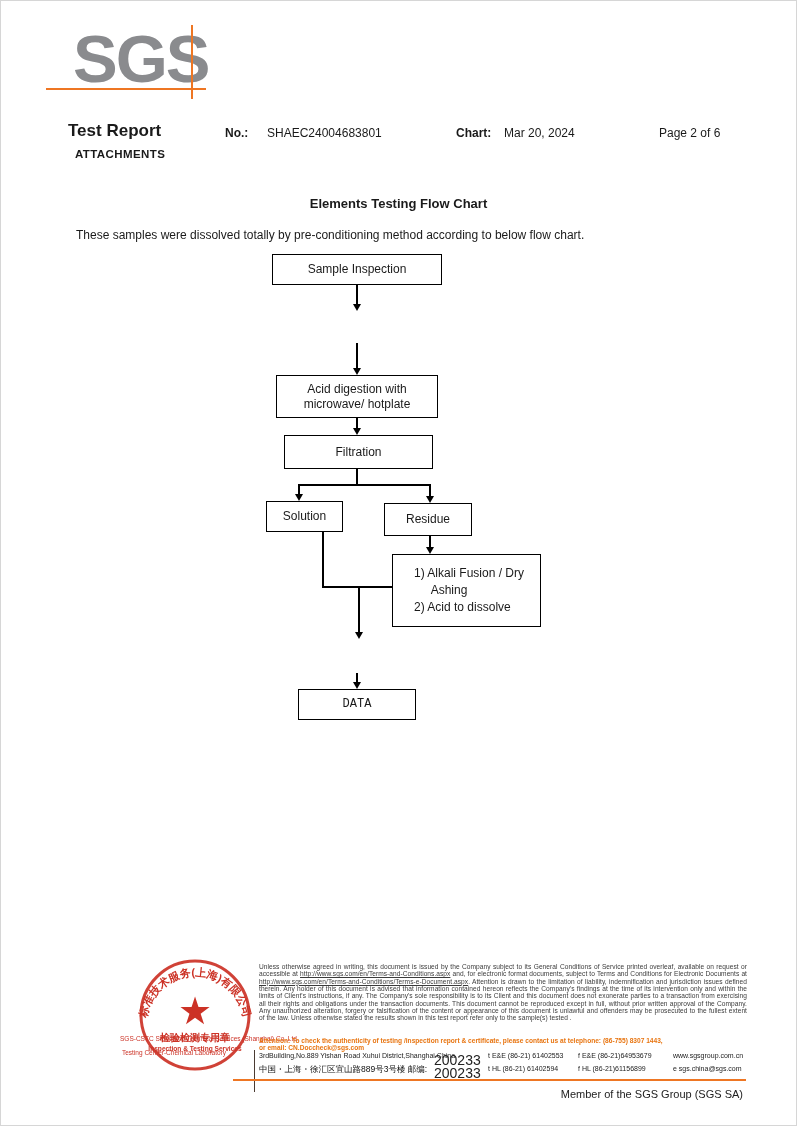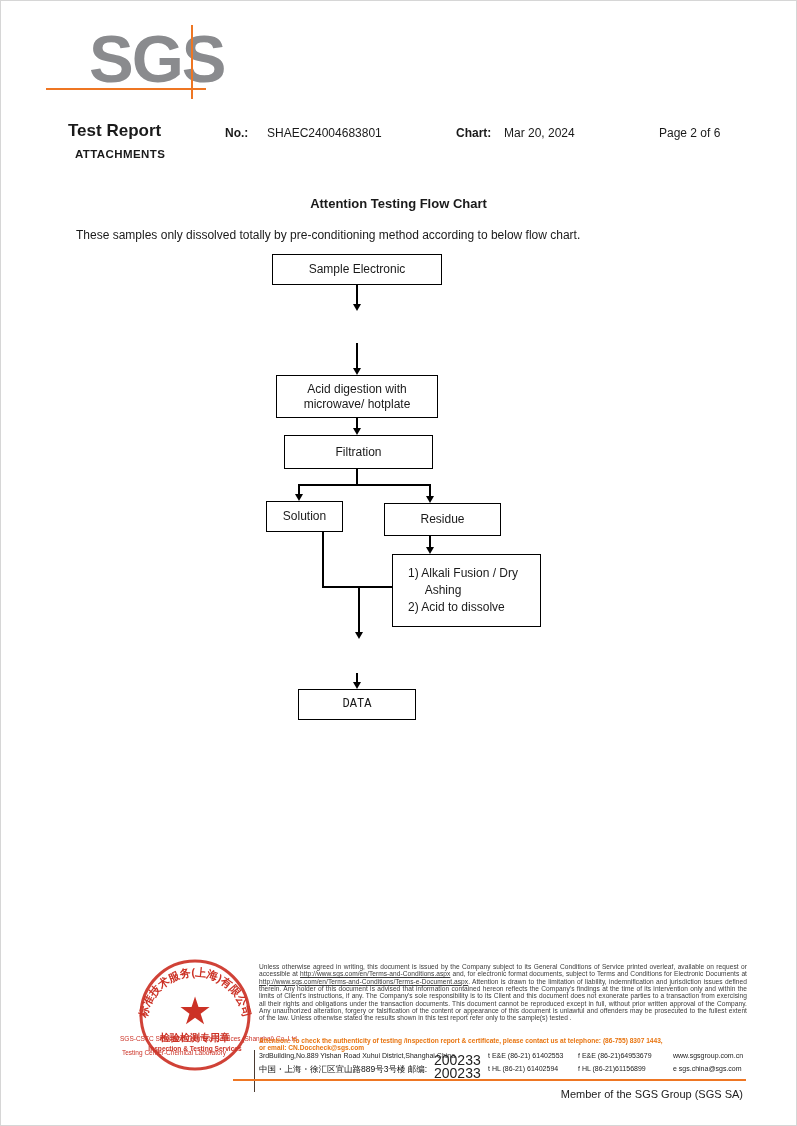--- a/index.html
+++ b/index.html
@@ -3,38 +3,38 @@
 <meta charset="utf-8">
 <style>
   html,body{margin:0;padding:0;background:#e9e9e9;}
   .page{
     position:relative;width:797px;height:1126px;background:#ffffff;
     font-family:"Liberation Sans",sans-serif;color:#1a1a1a;
     overflow:hidden;border:1px solid #d6d6d6;box-sizing:border-box;
   }
   .abs{position:absolute;}
   
-  .logo-text{font-weight:bold;color:#8a8b8e;font-size:67px;letter-spacing:-2px;line-height:1;margin-left:16px;}
+  .logo-text{font-weight:bold;color:#8a8b8e;font-size:67px;letter-spacing:-2px;line-height:1;}
   .orange-hline{background:#ee7623;height:2px;}
   .orange-vline{background:#ee7623;width:2px;}
   
   .rpt-title{font-size:17px;font-weight:bold;}
   .rpt-sub{font-size:11.5px;font-weight:bold;letter-spacing:.4px;}
   .hdr-lbl{font-size:12px;font-weight:bold;}
   .hdr-val{font-size:12px;}
   
   .chart-title{font-size:13px;font-weight:bold;text-align:center;width:100%;}
   .intro{font-size:12px;}
   
   .fbox{
     position:absolute;border:1px solid #000;background:#fff;
     display:flex;align-items:center;justify-content:center;
     font-size:12px;text-align:center;line-height:15px;box-sizing:border-box;
   }
-  .fbox.left{justify-content:flex-start;text-align:left;white-space:pre-wrap;padding-left:15px;line-height:17px;}
+  .fbox.left{justify-content:flex-start;text-align:left;white-space:pre-wrap;padding-left:21px;line-height:17px;}
   .fbox.twoline{white-space:pre-line;}
   .vline{position:absolute;width:1.6px;background:#000;}
   .hline{position:absolute;height:1.6px;background:#000;}
   .ahead{position:absolute;width:0;height:0;border-left:4px solid transparent;border-right:4px solid transparent;border-top:7px solid #000;}
   
   .legal{font-size:6.6px;line-height:7.35px;text-align:justify;color:#3b3b3b;letter-spacing:.05px;}
   .legal .lnk{text-decoration:underline;}
   .attn{font-size:6.6px;line-height:7.2px;font-weight:bold;color:#e87511;}
   .addr-sm{font-size:7px;color:#222;white-space:nowrap;}
   .addr-cn{font-size:8.5px;color:#111;white-space:nowrap;}
@@ -54,26 +54,26 @@
   <div class="abs orange-vline" style="left:190px;top:24px;height:74px;"></div>
 
   <div class="abs rpt-title" style="left:45px;top:120px;margin-left:22px;">Test Report</div>
   <div class="abs rpt-sub" style="left:74px;top:147px;">ATTACHMENTS</div>
   <div class="abs hdr-lbl" style="left:224px;top:125px;">No.:</div>
   <div class="abs hdr-val" style="left:266px;top:125px;">SHAEC24004683801</div>
   <div class="abs hdr-lbl" style="left:455px;top:125px;">Chart:</div>
   <div class="abs hdr-val" style="left:503px;top:125px;">Mar 20, 2024</div>
   <div class="abs hdr-val" style="left:658px;top:125px;">Page 2 of 6</div>
 
-  <div class="abs chart-title" style="left:0;top:195px;">Attention Testing Flow Chart</div>
-  <div class="abs intro" style="left:75px;top:227px;">These samples only dissolved totally by pre-conditioning method according to below flow chart.</div>
+  <div class="abs chart-title" style="left:0;top:195px;">Elements Testing Flow Chart</div>
+  <div class="abs intro" style="left:75px;top:227px;">These samples were dissolved totally by pre-conditioning method according to below flow chart.</div>
 
   <div class="abs" style="left:0;top:0;width:797px;height:1126px;">
 
-    <div class="fbox" style="left:271px;top:253px;width:170px;height:31px;">Sample Electronic</div>
+    <div class="fbox" style="left:271px;top:253px;width:170px;height:31px;">Sample Inspection</div>
     <div class="vline" style="left:355px;top:284px;height:19px;"></div>
     <div class="ahead" style="left:352px;top:303px;"></div>
 
     <div class="vline" style="left:355px;top:342px;height:25px;"></div>
     <div class="ahead" style="left:352px;top:367px;"></div>
 
     <div class="fbox twoline" style="left:275px;top:374px;width:162px;height:43px;">Acid digestion with
 microwave/ hotplate</div>
     <div class="vline" style="left:355px;top:417px;height:10px;"></div>
     <div class="ahead" style="left:352px;top:427px;"></div>
@@ -81,21 +81,21 @@
     <div class="fbox" style="left:283px;top:434px;width:149px;height:34px;">Filtration</div>
 
     <div class="vline" style="left:355px;top:468px;height:16px;"></div>
     <div class="hline" style="left:297px;top:483px;width:132px;"></div>
     <div class="vline" style="left:297px;top:483px;height:10px;"></div>
     <div class="ahead" style="left:294px;top:493px;"></div>
     <div class="vline" style="left:428px;top:483px;height:12px;"></div>
     <div class="ahead" style="left:425px;top:495px;"></div>
 
     <div class="fbox" style="left:265px;top:500px;width:77px;height:31px;">Solution</div>
-    <div class="fbox" style="left:383px;top:502px;width:117px;height:33px;">Residue</div>
+    <div class="fbox" style="left:383px;top:502px;width:88px;height:33px;">Residue</div>
 
     <div class="vline" style="left:428px;top:535px;height:11px;"></div>
     <div class="ahead" style="left:425px;top:546px;"></div>
 
     <div class="fbox left" style="left:391px;top:553px;width:149px;height:73px;">1) Alkali Fusion / Dry
      Ashing
 2) Acid to dissolve</div>
 
     <div class="vline" style="left:321px;top:531px;height:55px;"></div>
     <div class="hline" style="left:321px;top:585px;width:70px;"></div>

